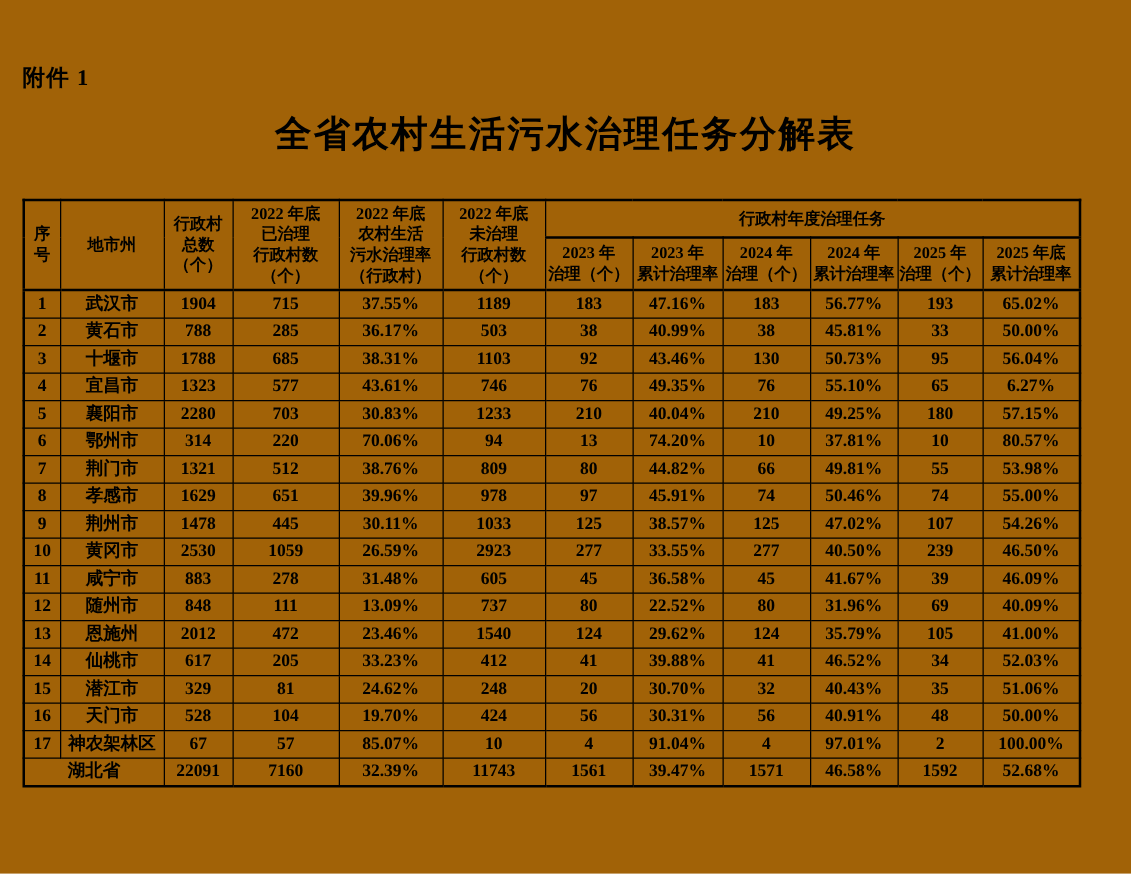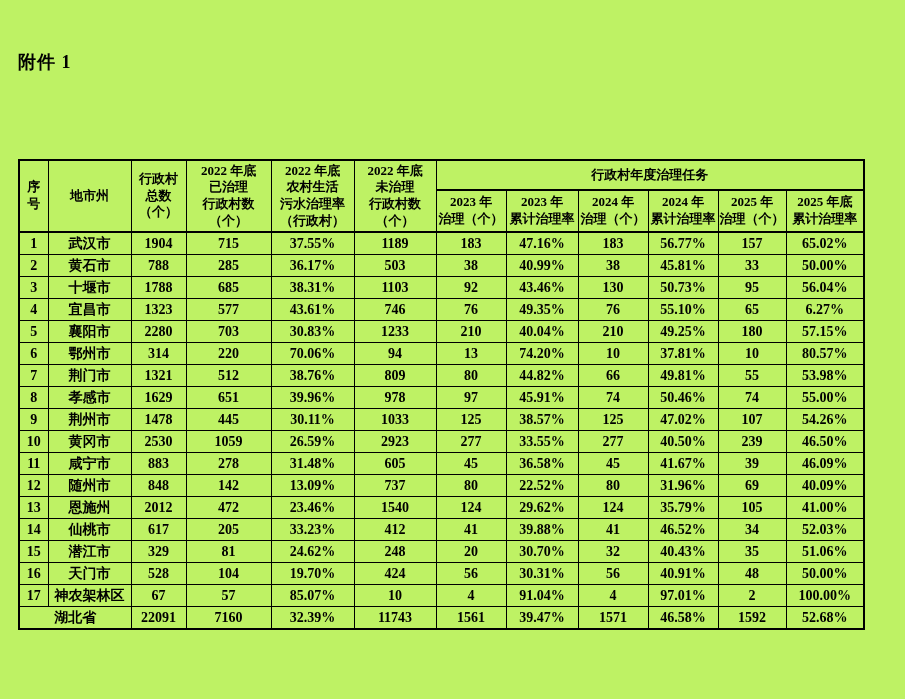--- a/index.html
+++ b/index.html
@@ -10,21 +10,21 @@
     height: 699px;
     font-family: "Liberation Serif", "DejaVu Serif", serif;
     color: #000000;
     position: relative;
     overflow: hidden;
   }
   .page {
     position: relative;
     width: 905px;
     height: 699px;
-    background: #bef264;
+    background: #a16207;
   }
   .attachment-label {
     position: absolute;
     left: 18px;
     top: 50px;
     font-size: 18px;
     font-weight: bold;
     letter-spacing: 1px;
   }
   .doc-title {
@@ -78,20 +78,21 @@
     border-bottom-width: 2px;
   }
 </style>
 </head>
 <body>
 
 <div class="page">
 
   <div class="attachment-label">附件 1</div>
 
+  <div class="doc-title">全省农村生活污水治理任务分解表</div>
 
   <table class="task-table">
     <colgroup>
       <col style="width:29px">
         <col style="width:83px">
         <col style="width:55px">
       <col style="width:85px">
         <col style="width:83px">
         <col style="width:82px">
       <col style="width:70px">
@@ -143,21 +144,21 @@
           <td>1</td>
           <td>武汉市</td>
           <td>1904</td>
           <td>715</td>
           <td>37.55%</td>
           <td>1189</td>
           <td>183</td>
           <td>47.16%</td>
           <td>183</td>
           <td>56.77%</td>
-          <td>157</td>
+          <td>193</td>
           <td>65.02%</td>
         </tr>
         <tr>
           <td>2</td>
           <td>黄石市</td>
           <td>788</td>
           <td>285</td>
           <td>36.17%</td>
           <td>503</td>
           <td>38</td>
@@ -290,21 +291,21 @@
           <td>36.58%</td>
           <td>45</td>
           <td>41.67%</td>
           <td>39</td>
           <td>46.09%</td>
         </tr>
         <tr>
           <td>12</td>
           <td>随州市</td>
           <td>848</td>
-          <td>142</td>
+          <td>111</td>
           <td>13.09%</td>
           <td>737</td>
           <td>80</td>
           <td>22.52%</td>
           <td>80</td>
           <td>31.96%</td>
           <td>69</td>
           <td>40.09%</td>
         </tr>
         <tr>

